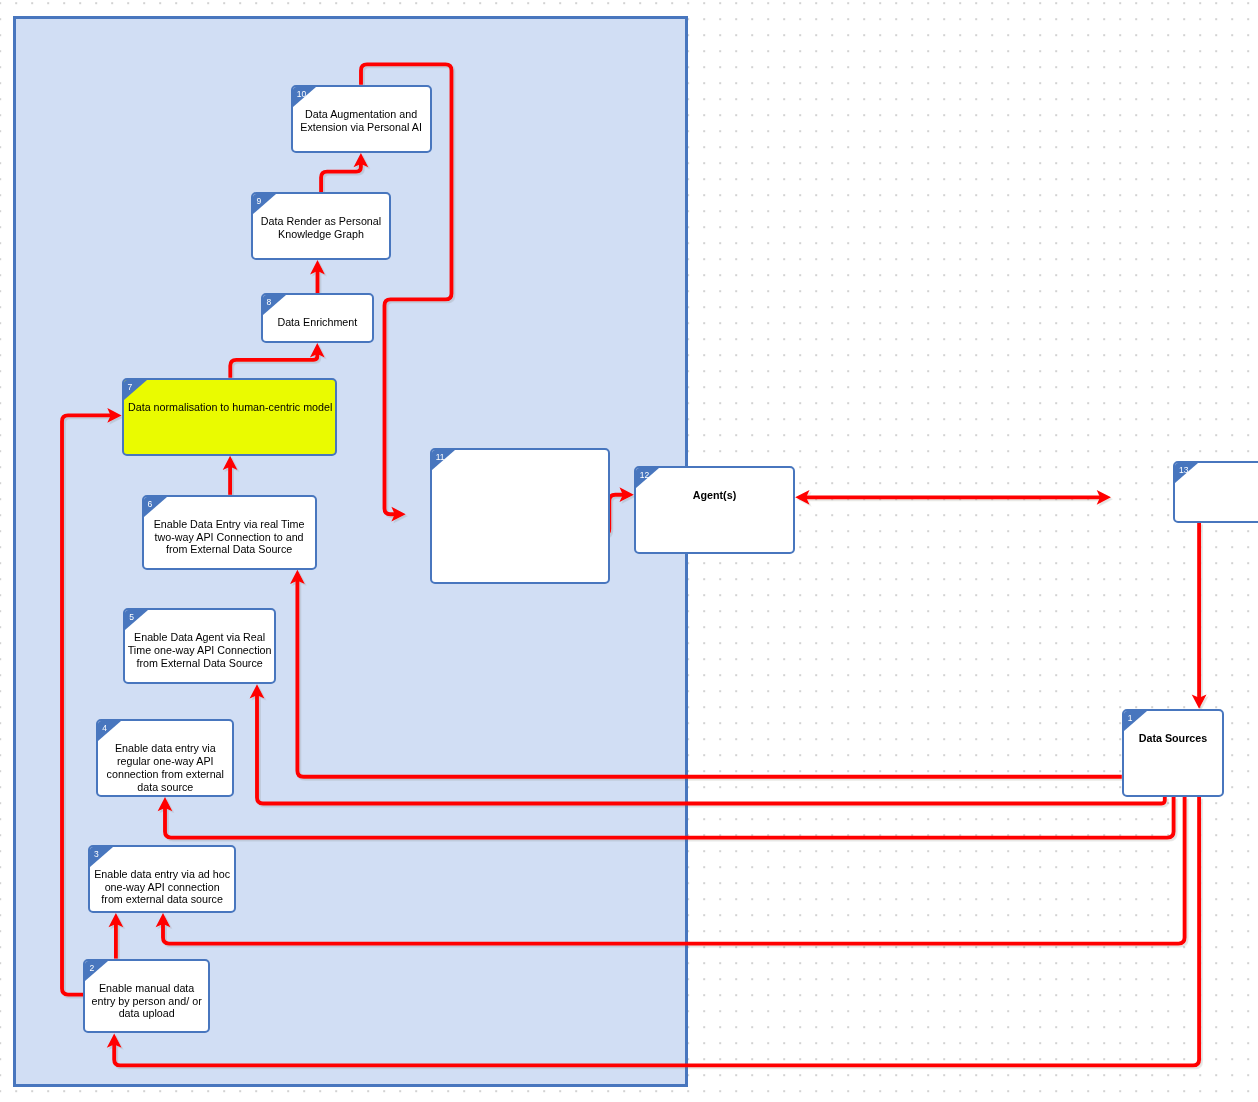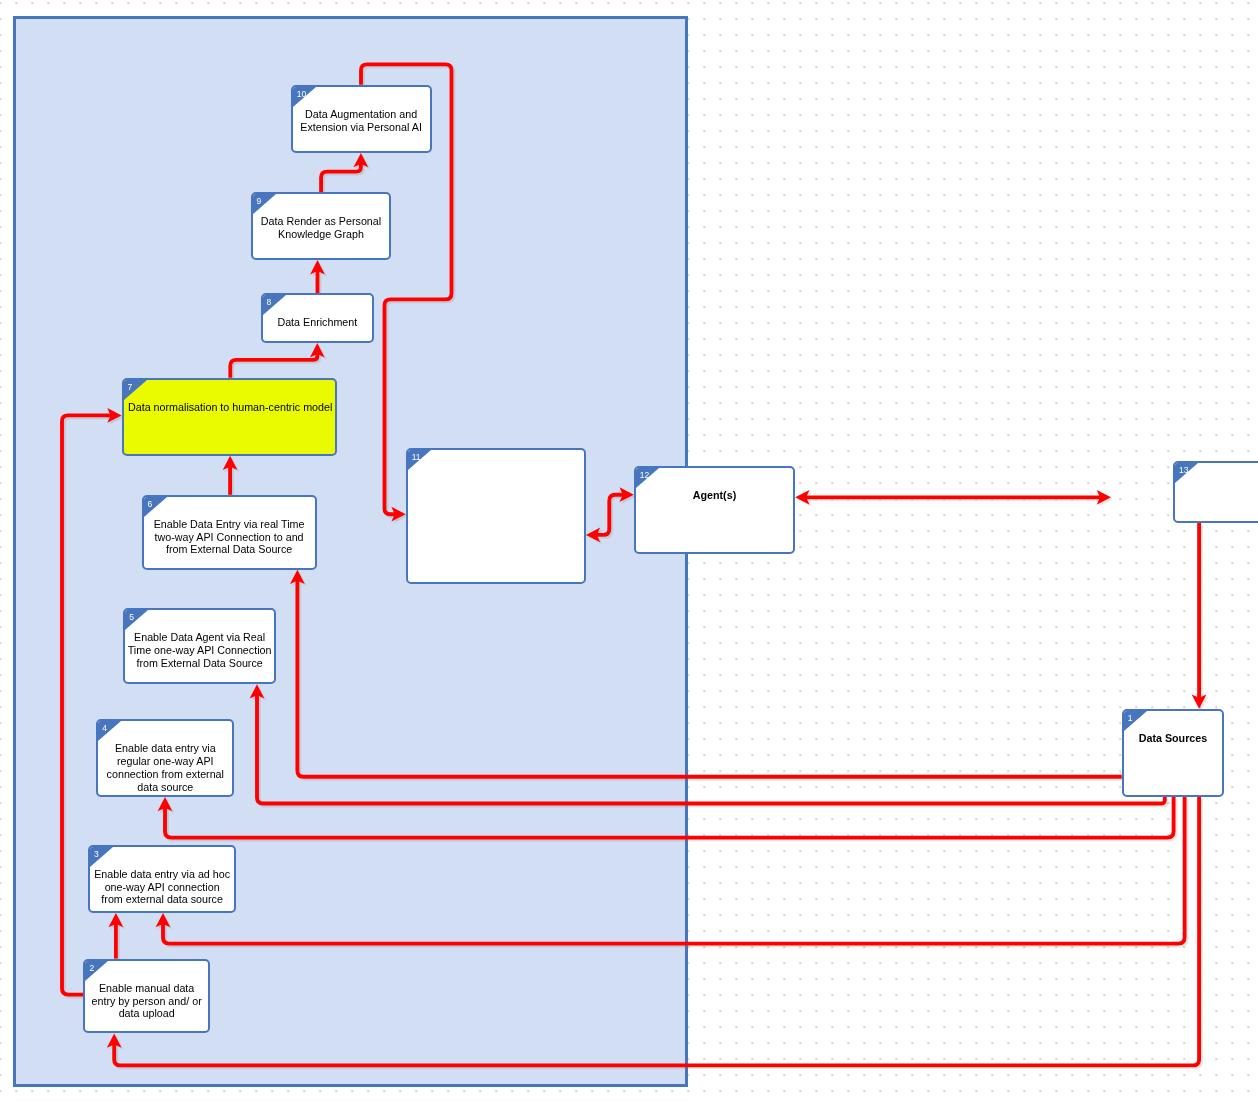--- a/index.html
+++ b/index.html
@@ -176,21 +176,21 @@
   </div>
   <div class="node" style="left:290.7px;top:84.7px;width:140.9px;height:68.2px;">
     <div class="box" style="background: rgb(255, 255, 255); border-color: rgb(72, 118, 190);">
       <div class="tri" style="border-top-color: rgb(72, 118, 190);"></div>
       <div class="num">10</div>
       <div class="lbl" style="color: rgb(0, 0, 0);">Data Augmentation and
 Extension via Personal AI</div>
     </div>
   </div>
   <div class="node" style="left:405.7px;top:448.3px;width:180.2px;height:135.8px;">
-    <div class="box" style="background: rgb(255, 255, 255); border-color: rgb(72, 118, 190);">
+    <div class="box" style="background: rgb(255, 255, 255); border-color: rgb(72, 118, 190); margin-left: 24px;">
       <div class="tri" style="border-top-color: rgb(72, 118, 190);"></div>
       <div class="num">11</div>
     </div>
   </div>
   <div class="node bold" style="left:633.8px;top:465.7px;width:161.4px;height:88.6px;">
     <div class="box" style="background: rgb(255, 255, 255); border-color: rgb(72, 118, 190);">
       <div class="tri" style="border-top-color: rgb(72, 118, 190);"></div>
       <div class="num">12</div>
       <div class="lbl" style="color: rgb(0, 0, 0); text-align: center;">Agent(s)</div>
     </div>

